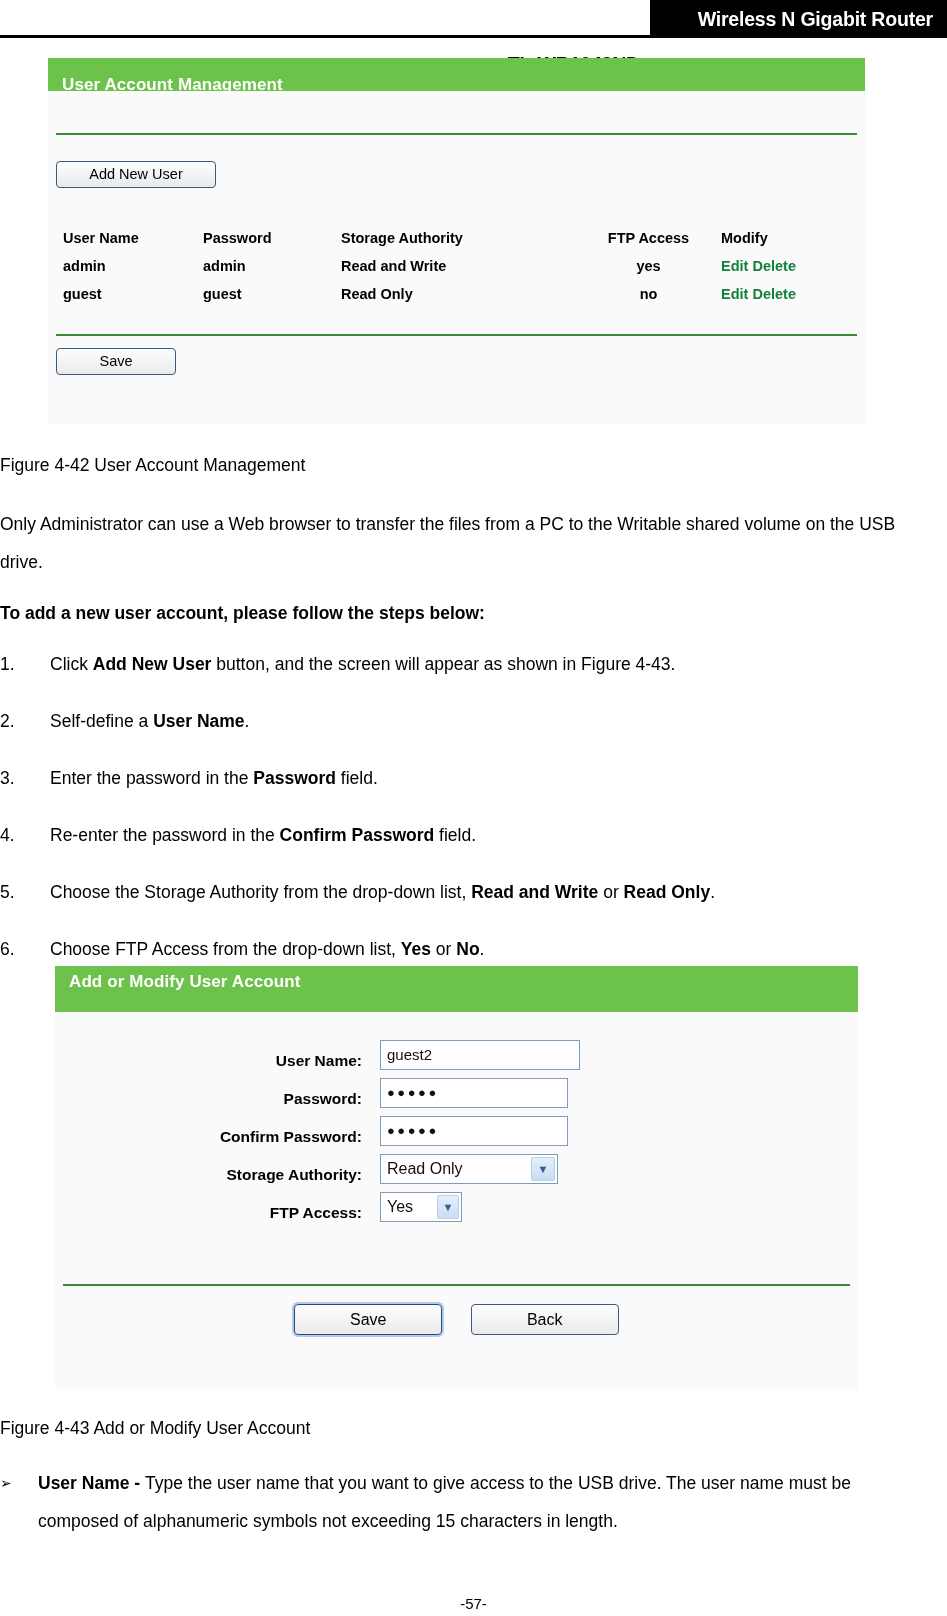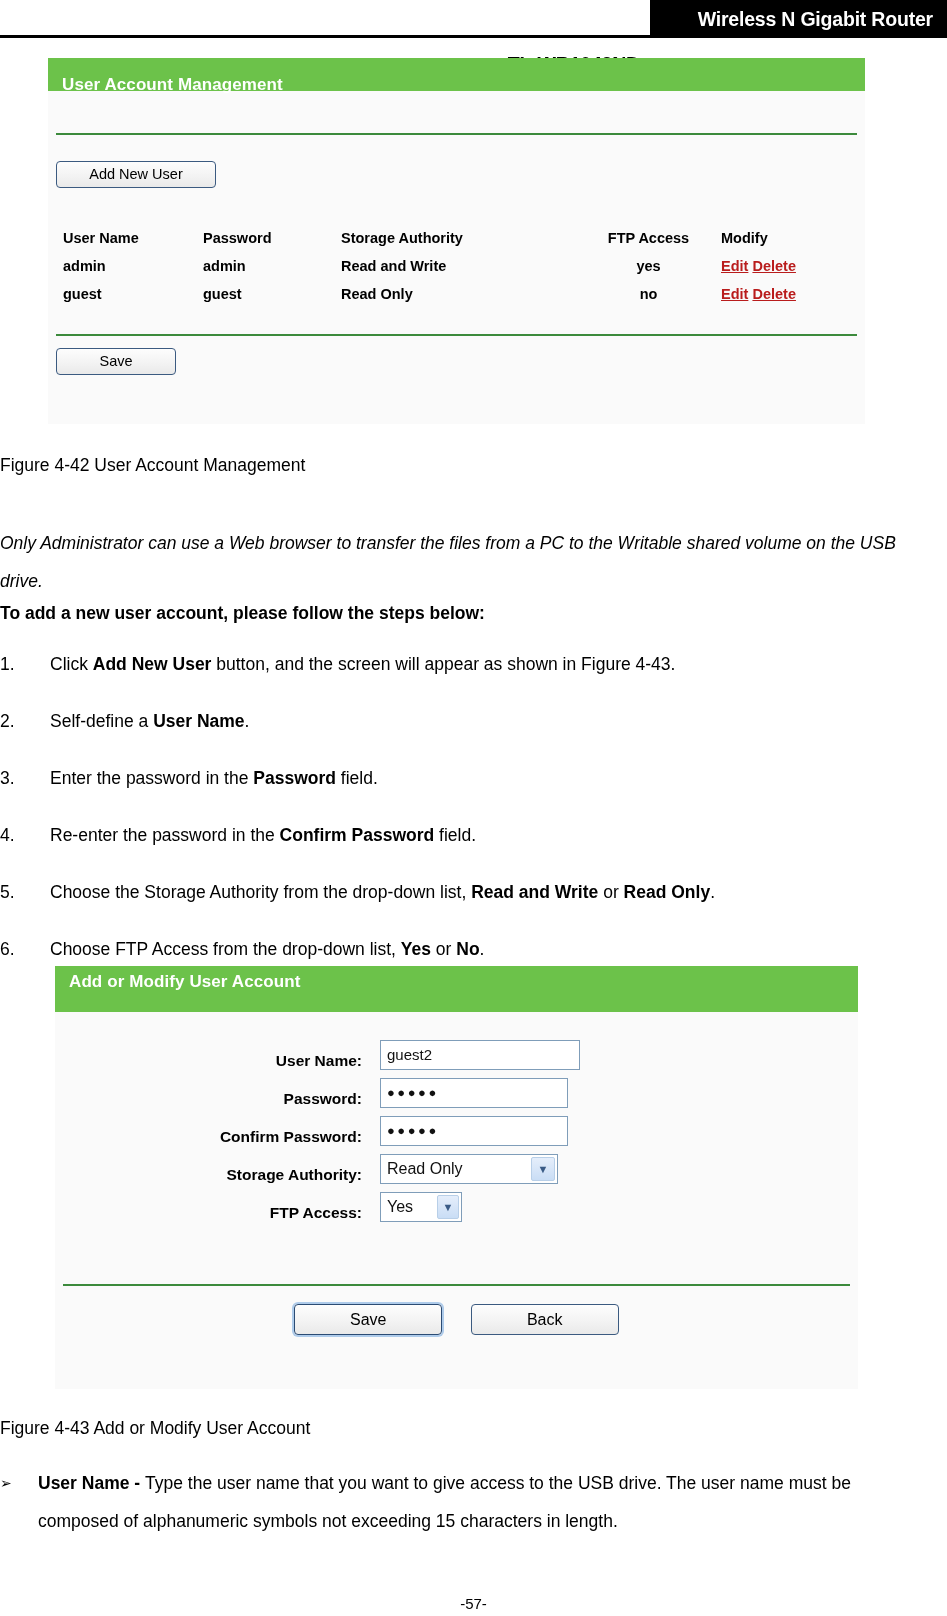--- a/index.html
+++ b/index.html
@@ -123,22 +123,21 @@
     padding: 6px 0 6px 0;
     font-weight: bold;
     white-space: nowrap;
   }
   .col-user   { width: 155px; padding-left: 15px !important; }
   .col-pass   { width: 138px; }
   .col-auth   { width: 235px; }
   .col-ftp    { width: 145px; text-align: center !important; }
   .col-mod    { width: auto; }
   .link-edit, .link-delete {
-    color: #b91c1c;
-    text-decoration: underline;
+    color: #15803d;
     font-weight: bold;
     cursor: pointer;
   }
   .mod-cell { white-space: nowrap; }
   .amgmt-bottom-rule { margin-top: 26px; }
   #save-button-mgmt-wrap { padding: 12px 0 0 8px; }
   #save-button-mgmt { width: 120px; padding: 3px 0; }
 
   
   .figure-caption {
@@ -310,21 +309,21 @@
 
     <div class="green-rule amgmt-bottom-rule"></div>
     <div id="save-button-mgmt-wrap">
       <div class="ui-button" id="save-button-mgmt">Save</div>
     </div>
   </div>
 </div>
 
 <div class="figure-caption" style="position:absolute; left:0; top:455px; width:947px;">Figure 4-42 User Account Management</div>
 
-<div class="body-text" style="position:absolute; left:0; top:524px; width:920px;font-style:italic;">Only Administrator can use a Web browser to transfer the files from a PC to the Writable shared volume on the USB drive.</div>
+<div class="body-text" style="position:absolute; left:0; top:505px; width:920px;">Only Administrator can use a Web browser to transfer the files from a PC to the Writable shared volume on the USB drive.</div>
 
 <div class="body-text" style="position:absolute; left:0; top:594px; width:920px; font-weight:bold;">To add a new user account, please follow the steps below:</div>
 
 <div class="step-item" style="position:absolute; left:0; top:645px; width:920px;">
   <span class="step-num">1.</span>
   <span class="step-text"><span>Click </span><b>Add New User</b><span> button, and the screen will appear as shown in Figure 4-43.</span></span>
 </div>
 
 <div class="step-item" style="position:absolute; left:0; top:702px; width:920px;">
   <span class="step-num">2.</span>

